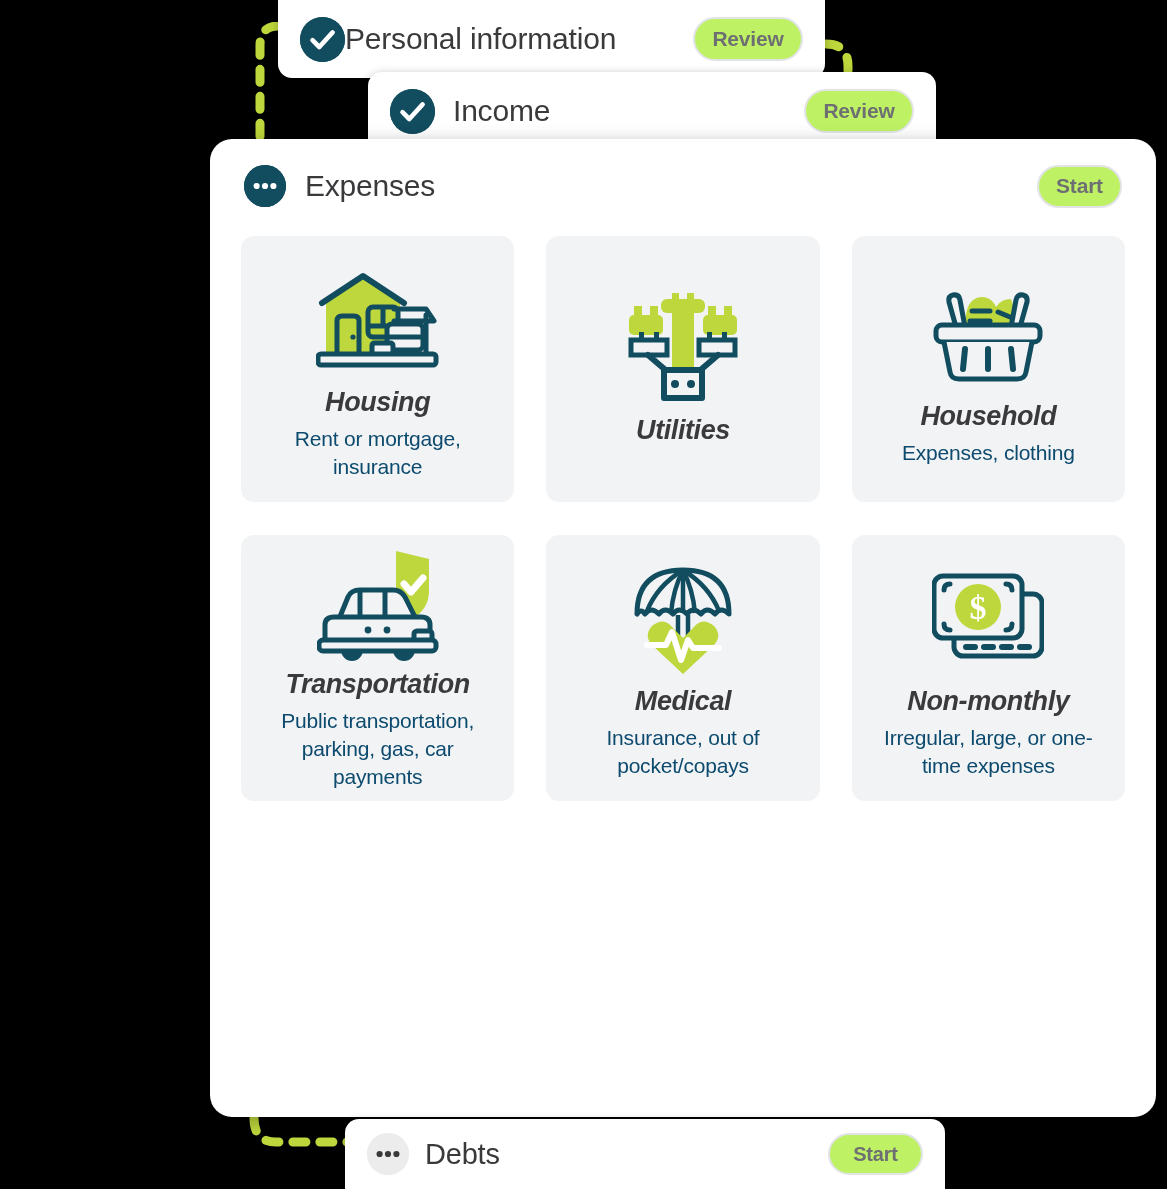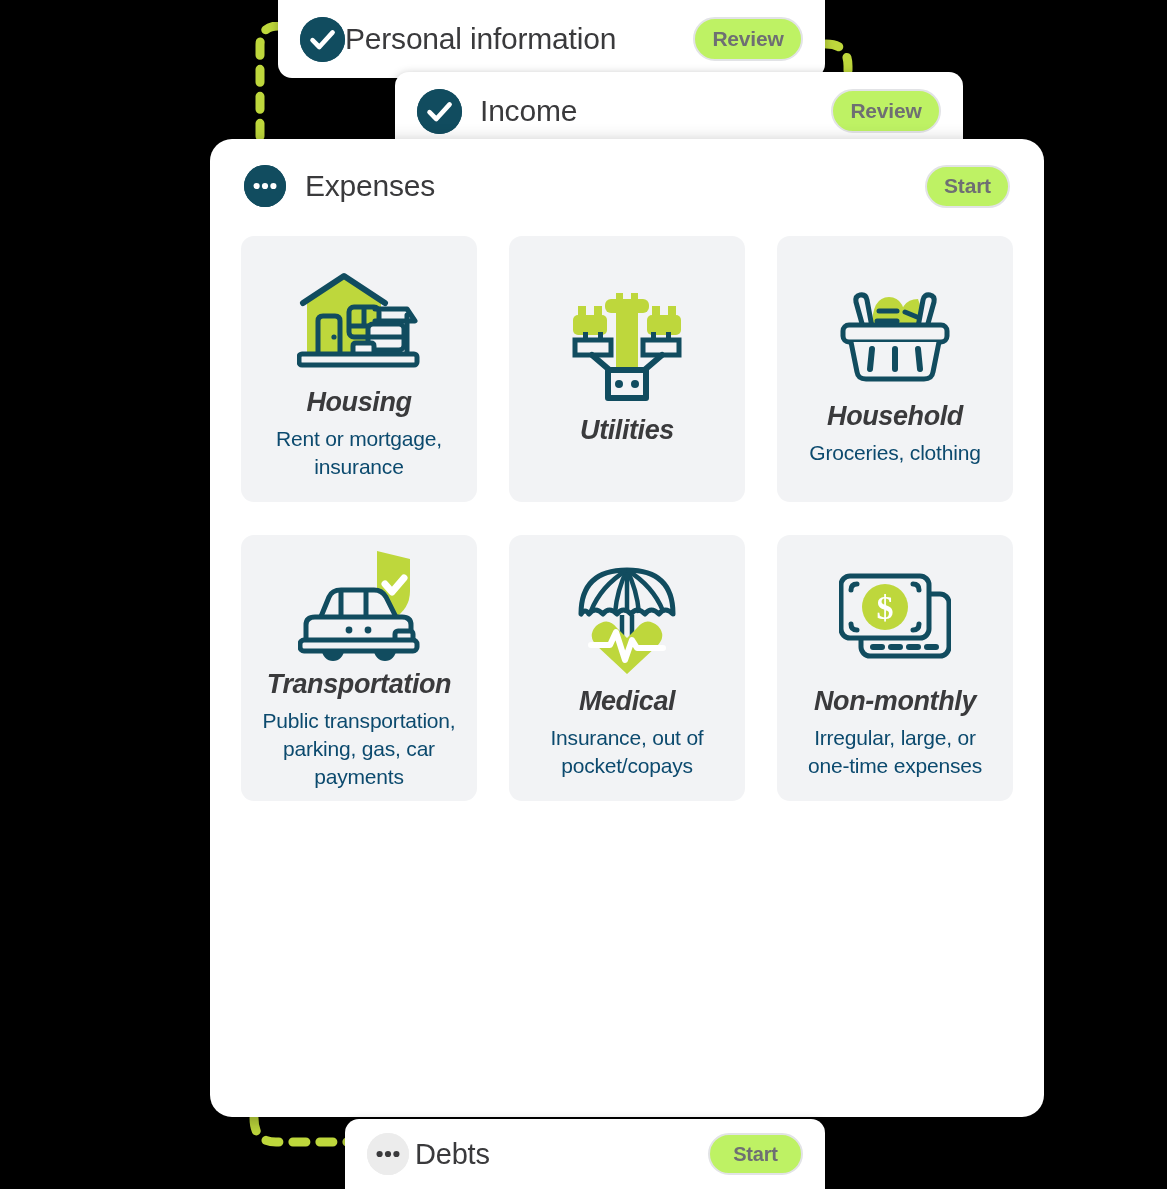--- a/index.html
+++ b/index.html
@@ -75,59 +75,59 @@
     height: 78px;
     padding: 0 22px 0 22px;
     border-top-left-radius: 0;
     border-top-right-radius: 0;
   }
   #card-personal .step-icon { width: 45px; height: 45px; background:#114C5F; }
   #card-personal .pill-btn { width: 110px; height: 44px; }
 
   
   #card-income {
-    left: 395px;
+    left: 368px;
     top: 72px;
     width: 568px;
     height: 78px;
     padding: 0 22px;
     gap: 18px;
     border-bottom-left-radius: 0;
     border-bottom-right-radius: 0;
   }
   #card-income .step-icon { width: 45px; height: 45px; background:#114C5F; }
   #card-income .pill-btn { width: 110px; height: 44px; }
 
   
   #card-debts {
     left: 345px;
     top: 1119px;
-    width: 480px;
+    width: 600px;
     height: 70px;
     padding: 0 22px;
-    gap: 6px;
+    gap: 16px;
     border-bottom-left-radius: 0;
     border-bottom-right-radius: 0;
   }
   #card-debts .step-icon { width: 42px; height: 42px; background:#ececec; }
   #card-debts .step-title { font-size: 29px; }
   #card-debts .pill-btn { width: 95px; height: 42px; font-size: 20px; }
 
   
   .connector { position: absolute; pointer-events: none; }
   #conn-left   { left: 238px; top: 22px;  width: 42px;  height: 120px; }
   #conn-right  { left: 822px; top: 18px;  width: 44px;  height: 72px; }
   #conn-bottom { left: 246px; top: 1116px; width: 104px; height: 42px; }
 
   
   #panel-expenses {
     position: absolute;
     left: 210px;
     top: 139px;
-    width: 834px;
+    width: 946px;
     height: 978px;
     background: #ffffff;
     border-radius: 22px;
     box-shadow: 0 4px 18px rgba(0,0,0,0.30);
     box-sizing: border-box;
     padding: 0 31px;
   }
 
   #expenses-header {
     display: flex;
@@ -327,21 +327,21 @@
             <rect x="4" y="42" width="104" height="17" rx="6" fill="#f2f3f5" stroke="#114C5F" stroke-width="5"></rect>
 
             <path d="M12 59 L18 89 Q19 96 27 96 L85 96 Q93 96 94 89 L100 59" fill="#f2f3f5" stroke="#114C5F" stroke-width="5" stroke-linejoin="round"></path>
 
             <path d="M33 66 L31 86" stroke="#114C5F" stroke-width="6" stroke-linecap="round"></path>
             <path d="M56 66 L56 86" stroke="#114C5F" stroke-width="6" stroke-linecap="round"></path>
             <path d="M79 66 L81 86" stroke="#114C5F" stroke-width="6" stroke-linecap="round"></path>
           </svg>
         </div>
         <div class="cat-title">Household</div>
-        <div class="cat-desc">Groceries, clothing</div>
+        <div class="cat-desc">Expenses, clothing</div>
       </div>
 
       <div class="cat-card">
         <div class="cat-icon-wrap">
           <svg width="122" height="114" viewBox="0 0 122 114">
 
             <path d="M79 4 L112 12 L112 44 Q112 62 95 72 Q79 62 79 44 Z" fill="#BED73C"></path>
             <path d="M87 37 L94 45 L106 31" fill="none" stroke="#ffffff" stroke-width="7" stroke-linecap="round" stroke-linejoin="round"></path>
 
             <path d="M22 72 L31 50 Q34 43 43 43 L76 43 Q84 43 88 50 L99 72" fill="#f2f3f5" stroke="#114C5F" stroke-width="5" stroke-linejoin="round"></path>

